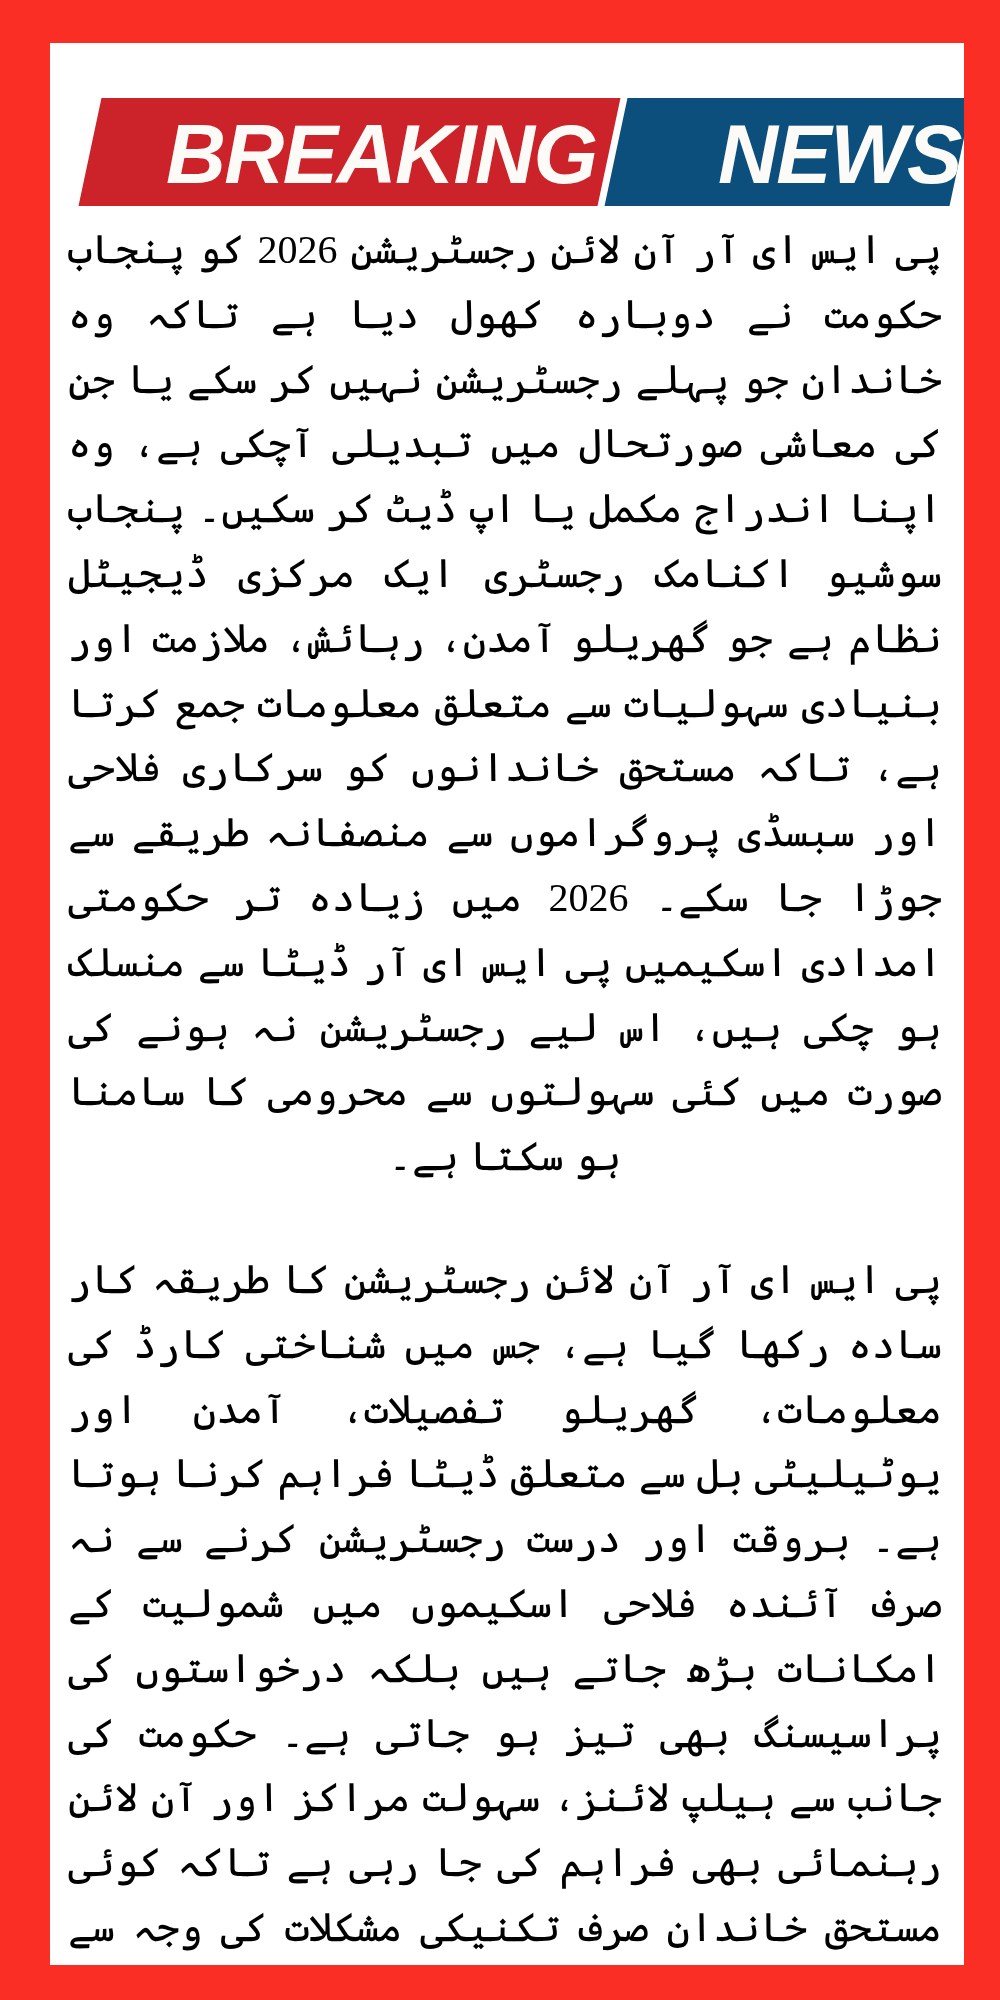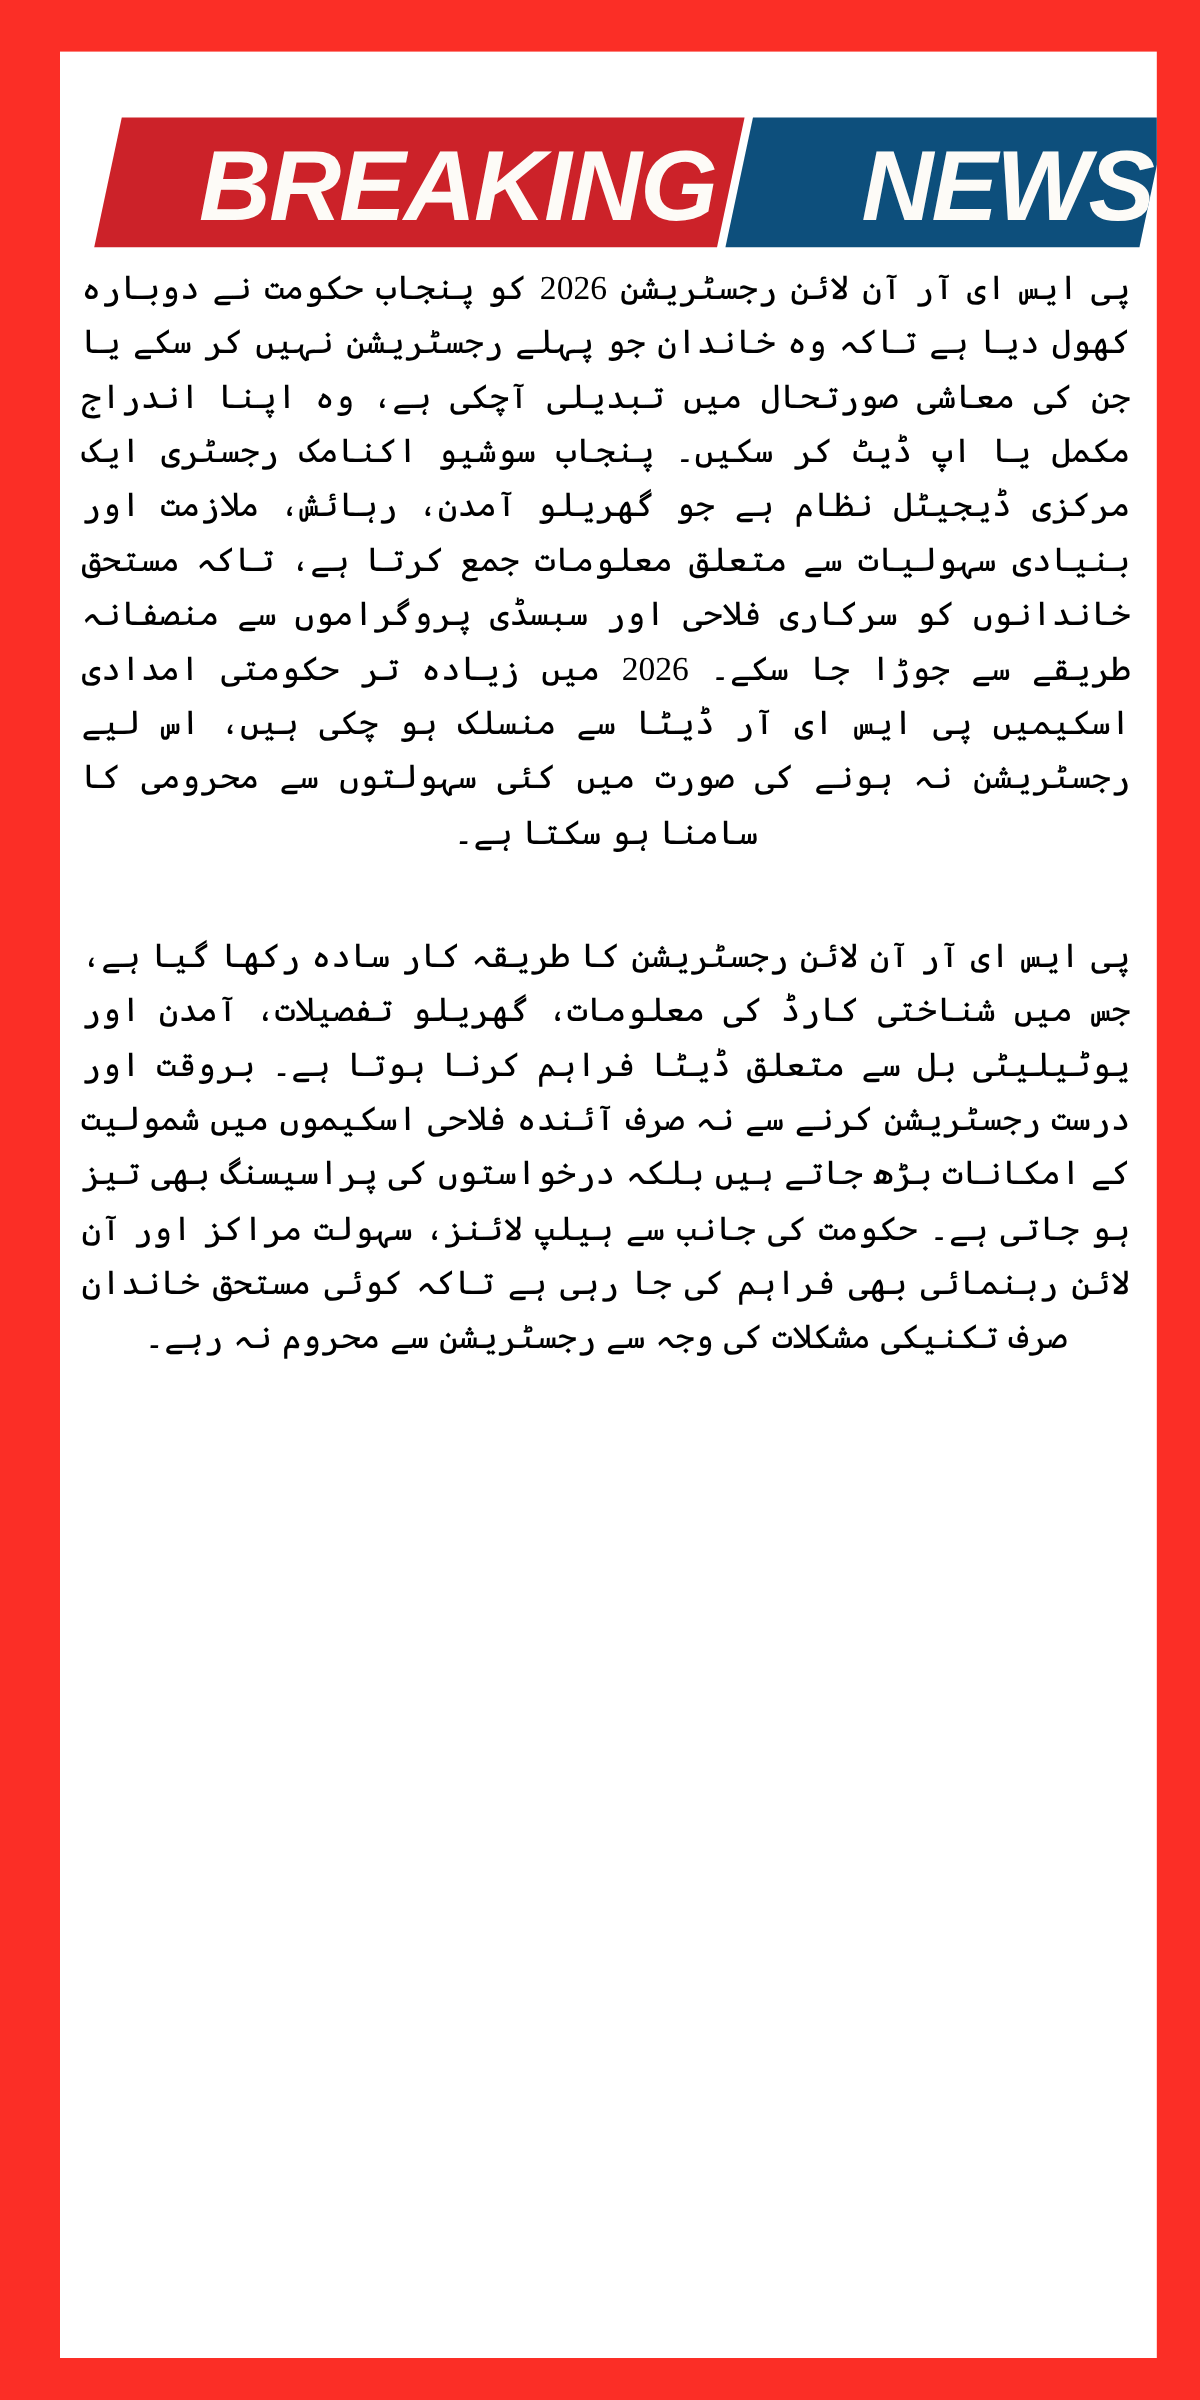--- a/index.html
+++ b/index.html
@@ -87,21 +87,21 @@
     top: 175px;
     width: 914px;
     padding: 0 22px 0 18px;
     box-sizing: border-box;
   }
   .para {
     direction: rtl;
     text-align: justify;
     text-align-last: center;
     font-family: "Liberation Serif", "DejaVu Serif", serif;
-    font-size: 28px;
+    font-size: 40px;
     line-height: 1.62;
     color: #000000;
     margin: 0 0 58px 0;
     word-spacing: 1px;
   }
   .para:last-child { margin-bottom: 0; }
 </style>
 </head>
 <body>
 

